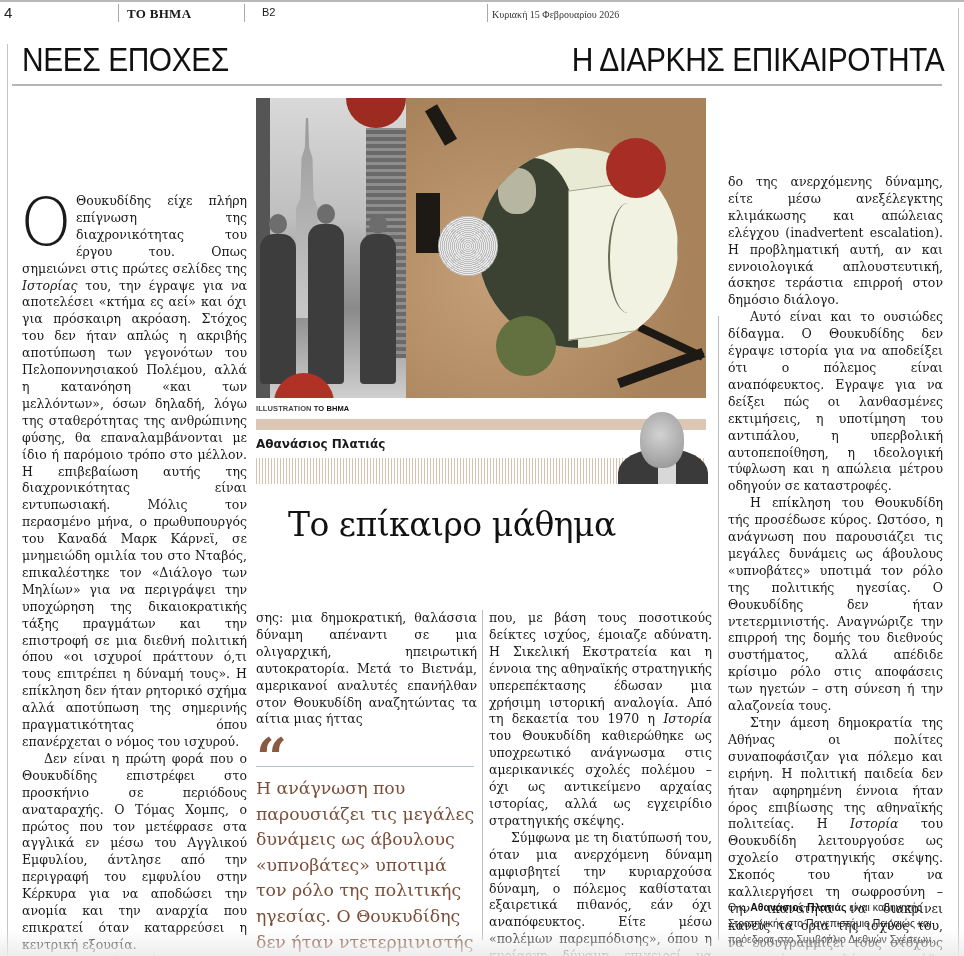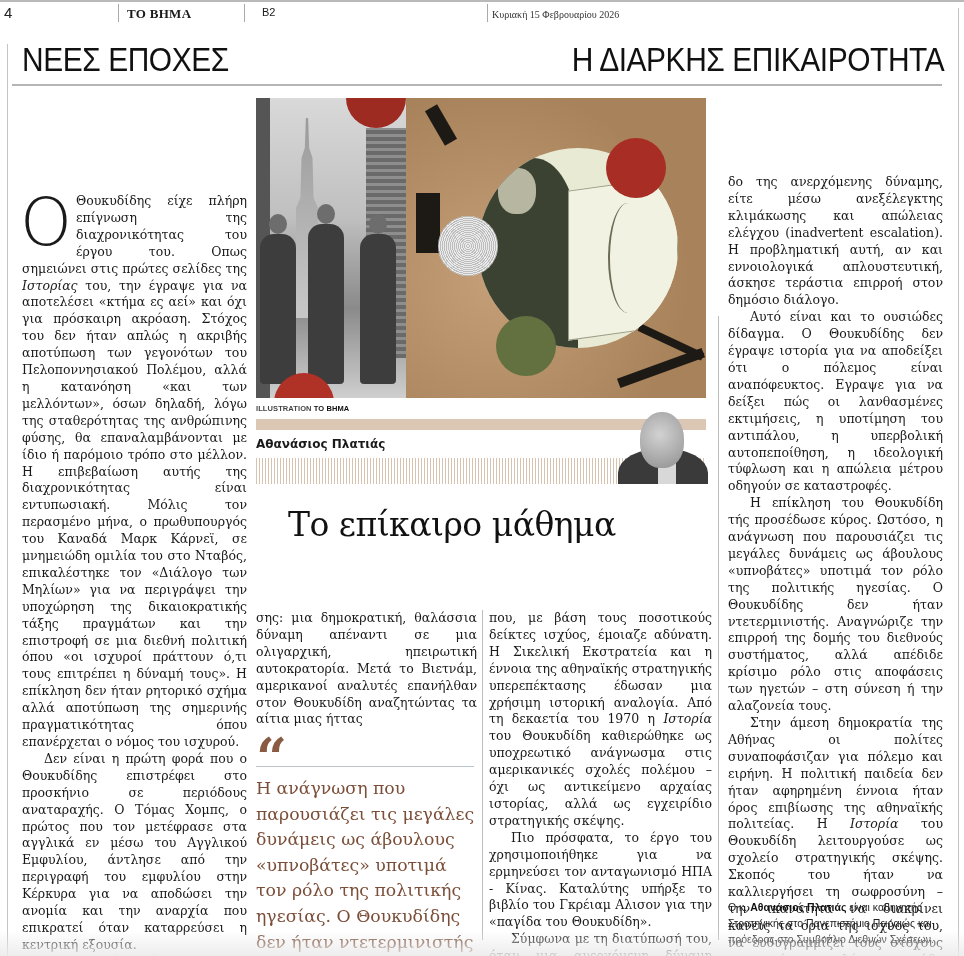--- a/index.html
+++ b/index.html
@@ -160,21 +160,20 @@
 <div class="col col2">
   <p class="noind">σης: μια δημοκρατική, θαλάσσια δύναμη απέναντι σε μια ολιγαρχική, ηπειρωτική αυτοκρατορία. Μετά το Βιετνάμ, αμερικανοί αναλυτές επανήλθαν στον Θουκυδίδη αναζητώντας τα αίτια μιας ήττας</p>
 </div>
 
 <div class="pq-mark">“</div>
 <div class="pq-rule"></div>
 <div class="pq-text">Η ανάγνωση που παρουσιάζει τις μεγάλες δυνάμεις ως άβουλους «υπνοβάτες» υποτιμά τον ρόλο της πολιτικής ηγεσίας. Ο Θουκυδίδης δεν ήταν ντετερμινιστής</div>
 
 <div class="col col3">
   <p class="noind"><span>που, με βάση τους ποσοτικούς δείκτες ισχύος, έμοιαζε αδύνατη. Η Σικελική Εκστρατεία και η έννοια της αθηναϊκής στρατηγικής υπερεπέκτασης έδωσαν μια χρήσιμη ιστορική αναλογία. Από τη δεκαετία του 1970 η </span><em>Ιστορία</em><span> του Θουκυδίδη καθιερώθηκε ως υποχρεωτικό ανάγνωσμα στις αμερικανικές σχολές πολέμου – όχι ως αντικείμενο αρχαίας ιστορίας, αλλά ως εγχειρίδιο στρατηγικής σκέψης.</span></p>
-  <p>Πιο πρόσφατα, το έργο του χρησιμοποιήθηκε για να ερμηνεύσει τον ανταγωνισμό ΗΠΑ - Κίνας. Καταλύτης υπήρξε το βιβλίο του Γκρέιαμ Αλισον για την «παγίδα του Θουκυδίδη».</p>
   <p>Σύμφωνα με τη διατύπωσή του, όταν μια ανερχόμενη δύναμη αμφισβητεί την κυριαρχούσα δύναμη, ο πόλεμος καθίσταται εξαιρετικά πιθανός, εάν όχι αναπόφευκτος. Είτε μέσω «πολέμων παρεμπόδισης», όπου η κυρίαρχη δύναμη επιχειρεί να ανακόψει την άνο-</p>
 </div>
 
 <div class="col col4">
   <p class="noind">δο της ανερχόμενης δύναμης, είτε μέσω ανεξέλεγκτης κλιμάκωσης και απώλειας ελέγχου (inadvertent escalation). Η προβληματική αυτή, αν και εννοιολογικά απλουστευτική, άσκησε τεράστια επιρροή στον δημόσιο διάλογο.</p>
   <p>Αυτό είναι και το ουσιώδες δίδαγμα. Ο Θουκυδίδης δεν έγραψε ιστορία για να αποδείξει ότι ο πόλεμος είναι αναπόφευκτος. Εγραψε για να δείξει πώς οι λανθασμένες εκτιμήσεις, η υποτίμηση του αντιπάλου, η υπερβολική αυτοπεποίθηση, η ιδεολογική τύφλωση και η απώλεια μέτρου οδηγούν σε καταστροφές.</p>
   <p>Η επίκληση του Θουκυδίδη τής προσέδωσε κύρος. Ωστόσο, η ανάγνωση που παρουσιάζει τις μεγάλες δυνάμεις ως άβουλους «υπνοβάτες» υποτιμά τον ρόλο της πολιτικής ηγεσίας. Ο Θουκυδίδης δεν ήταν ντετερμινιστής. Αναγνώριζε την επιρροή της δομής του διεθνούς συστήματος, αλλά απέδιδε κρίσιμο ρόλο στις αποφάσεις των ηγετών – στη σύνεση ή την αλαζονεία τους.</p>
   <p><span>Στην άμεση δημοκρατία της Αθήνας οι πολίτες συναποφάσιζαν για πόλεμο και ειρήνη. Η πολιτική παιδεία δεν ήταν αφηρημένη έννοια  ήταν όρος επιβίωσης της αθηναϊκής πολιτείας. Η </span><em>Ιστορία</em><span> του Θουκυδίδη λειτουργούσε ως σχολείο στρατηγικής σκέψης. Σκοπός του ήταν να καλλιεργήσει τη σωφροσύνη – την ικανότητα να διακρίνει κανείς τα όρια της ισχύος του, να ευθυγραμμίζει τους στόχους με τα μέσα, να ελέγχει τα πάθη και να προνοεί.</span></p>
 
 </div>

